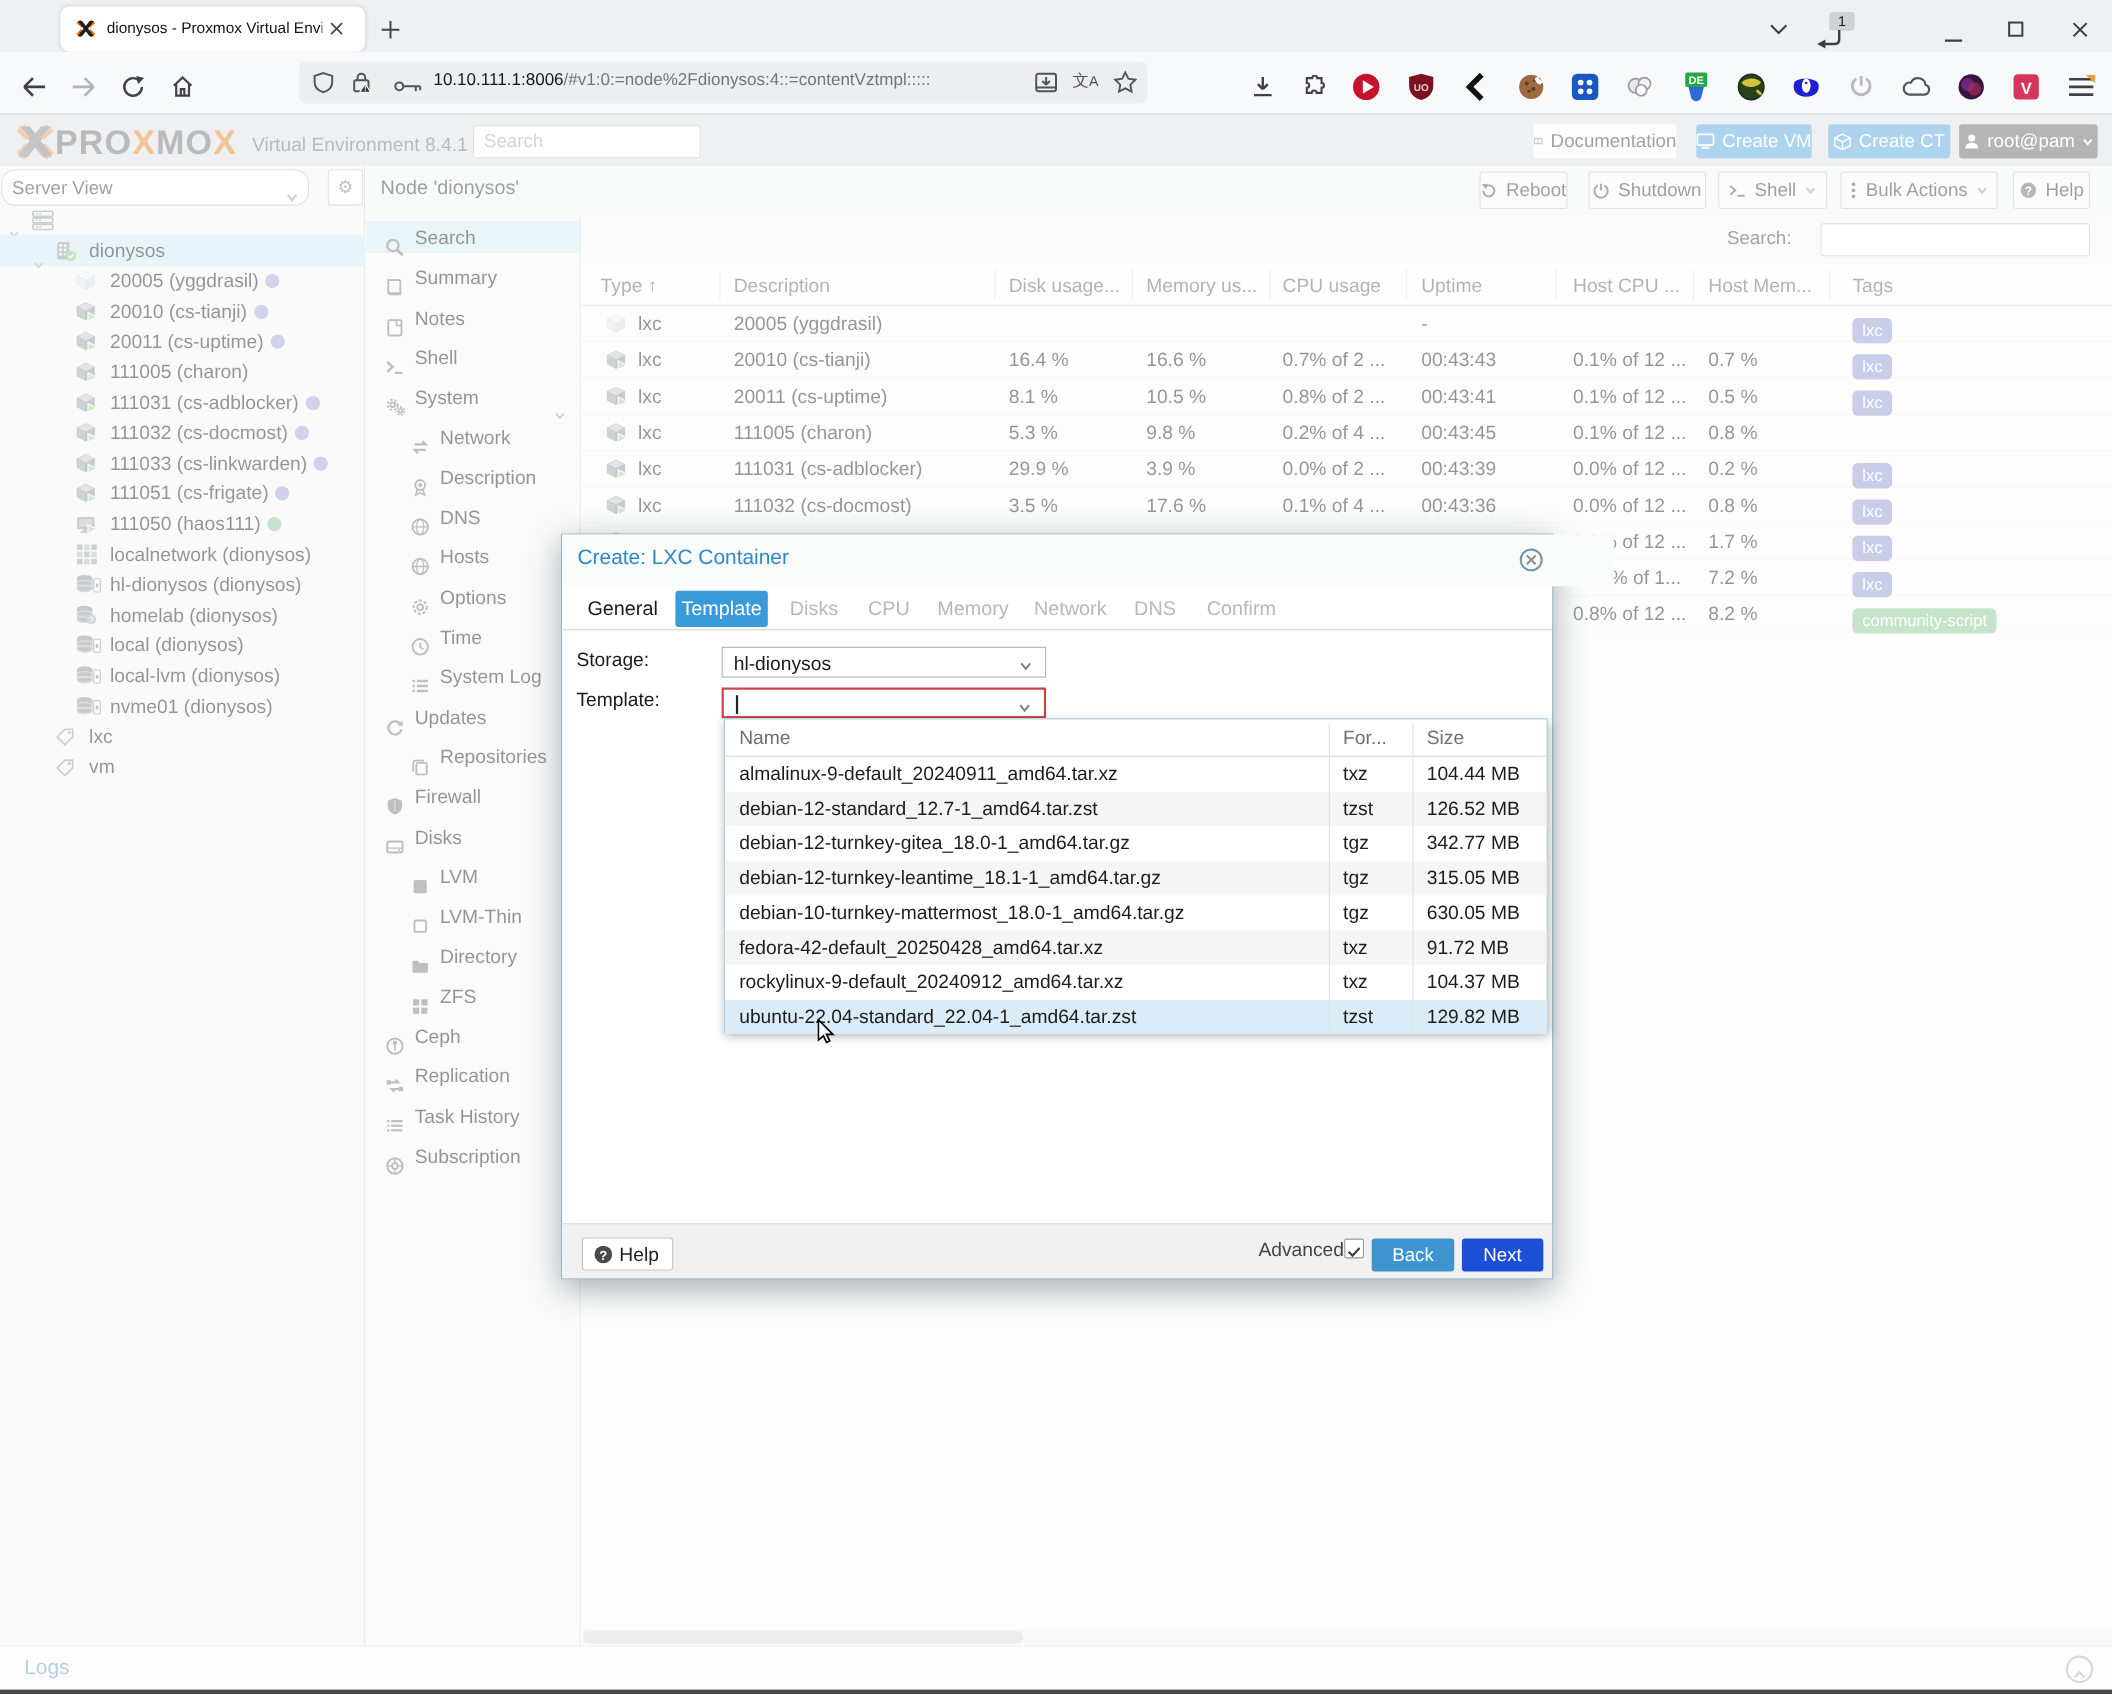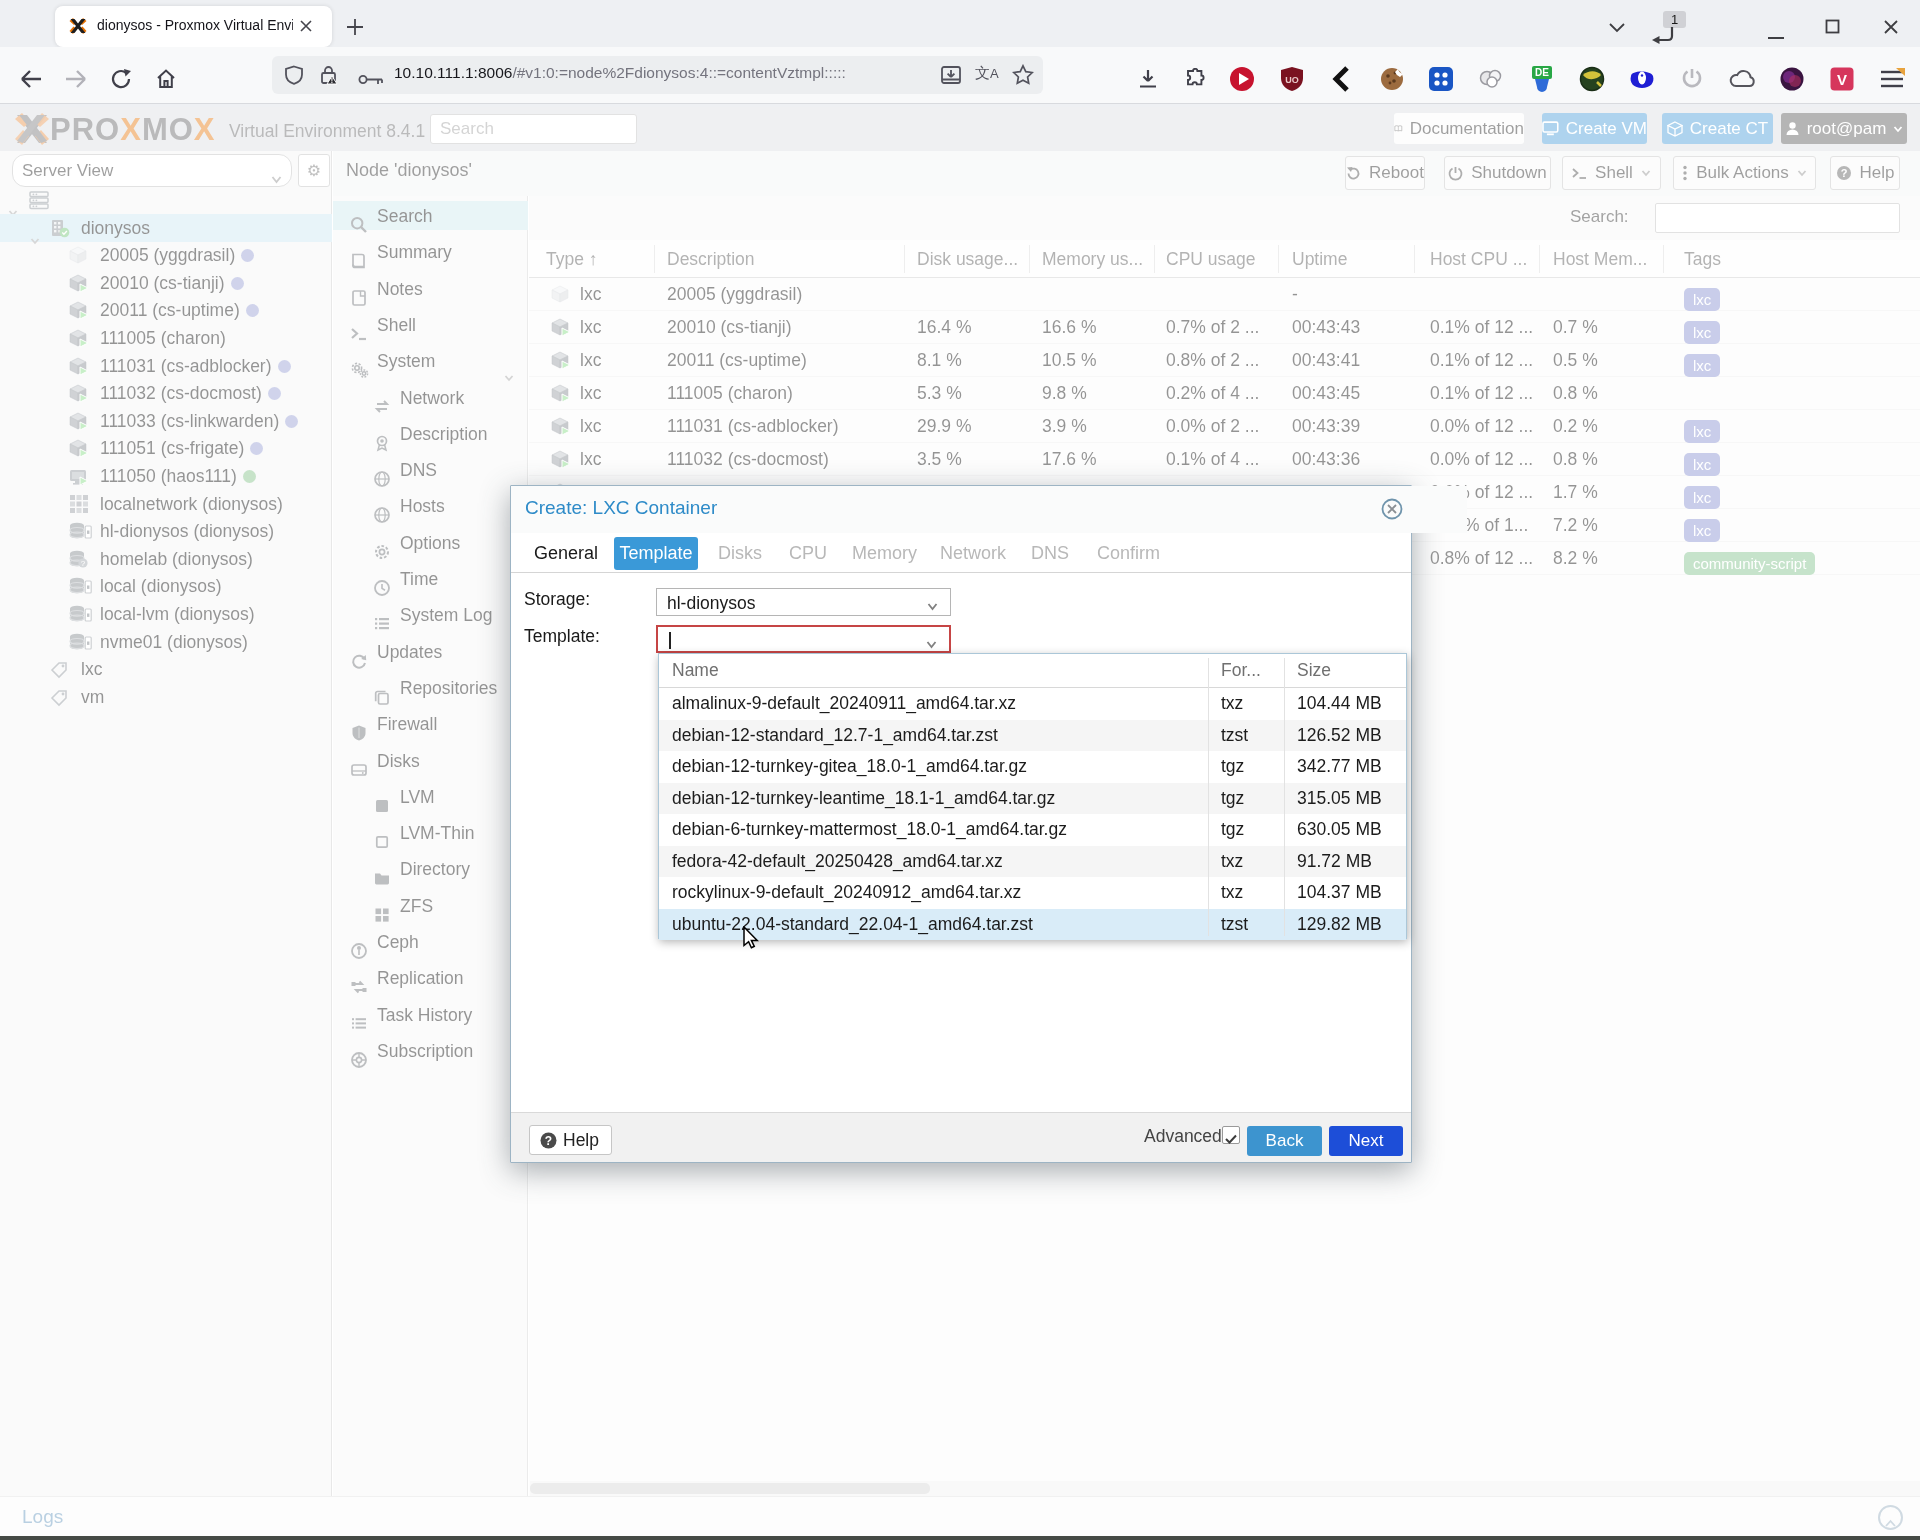--- a/index.html
+++ b/index.html
@@ -280,21 +280,21 @@
           <circle cx="3" cy="13.5" r="1.7" fill="#3e3e3e"></circle>
         </svg>Bulk Actions <svg width="10" height="10" viewBox="0 0 10 10" style="">
           <path d="M1.5 3 L5.0 7 L8.5 3" fill="none" stroke="#888" stroke-width="1.8"></path>
         </svg></div>
 <div class="tbtn" style="left:1497px;width:70px;"><svg width="16" height="16" viewBox="0 0 16 16" style="">
           <circle cx="8" cy="8" r="7" fill="#555"></circle>
           <text x="8" y="12" font-size="11" fill="#fff" text-anchor="middle" font-weight="bold">?</text>
         </svg>Help</div>
 </div>
 <div id="treepanel">
-<div class="abs" style="left:12px;top:3px;width:280px;height:33px;background:#fff;border:1px solid #bbb;border-radius:13px;line-height:31px;font-size:17px;color:#1a1a1a;padding-left:9px;">Server View<span style="position:absolute;right:9px;top:9px;"><svg width="11" height="11" viewBox="0 0 11 11" style="">
+<div class="abs" style="left:1px;top:3px;width:280px;height:33px;background:#fff;border:1px solid #bbb;border-radius:13px;line-height:31px;font-size:17px;color:#1a1a1a;padding-left:9px;">Server View<span style="position:absolute;right:9px;top:9px;"><svg width="11" height="11" viewBox="0 0 11 11" style="">
             <path d="M1.5 3 L5.5 8 L9.5 3" fill="none" stroke="#888" stroke-width="1.8"></path>
           </svg></span></div>
 <div class="abs" style="left:298px;top:3px;width:32px;height:33px;background:#fff;border:1px solid #bbb;border-radius:3px;text-align:center;line-height:31px;color:#6a6a6a;font-size:16px;">⚙</div>
 <div class="trow" style="top:35.0px;">
         <span style="position:absolute;left:8px;top:8px;"><svg width="10" height="10" viewBox="0 0 10 10" style="">
             <path d="M1.5 3 L5.0 7 L8.5 3" fill="none" stroke="#a0a0a0" stroke-width="1.8"></path>
           </svg></span>
         <span style="position:absolute;left:29px;top:0;"><svg width="20" height="19" viewBox="0 0 20 19" style="">
             <rect x="1" y="1" width="18" height="4.6" rx="1" fill="none" stroke="#878d93" stroke-width="1.5"></rect>
             <circle cx="4.4" cy="3.3" r="0.9" fill="#878d93"></circle>
@@ -916,21 +916,21 @@
         <span style="position:absolute;left:13px;">debian-12-turnkey-gitea_18.0-1_amd64.tar.gz</span>
         <span style="position:absolute;left:562px;">tgz</span>
         <span style="position:absolute;left:638px;">342.77 MB</span>
       </div>
 <div class="drow" style="top:128.5px;background:#f5f5f5;">
         <span style="position:absolute;left:13px;">debian-12-turnkey-leantime_18.1-1_amd64.tar.gz</span>
         <span style="position:absolute;left:562px;">tgz</span>
         <span style="position:absolute;left:638px;">315.05 MB</span>
       </div>
 <div class="drow" style="top:160.0px;">
-        <span style="position:absolute;left:13px;">debian-6-turnkey-mattermost_18.0-1_amd64.tar.gz</span>
+        <span style="position:absolute;left:13px;">debian-10-turnkey-mattermost_18.0-1_amd64.tar.gz</span>
         <span style="position:absolute;left:562px;">tgz</span>
         <span style="position:absolute;left:638px;">630.05 MB</span>
       </div>
 <div class="drow" style="top:191.5px;background:#f5f5f5;">
         <span style="position:absolute;left:13px;">fedora-42-default_20250428_amd64.tar.xz</span>
         <span style="position:absolute;left:562px;">txz</span>
         <span style="position:absolute;left:638px;">91.72 MB</span>
       </div>
 <div class="drow" style="top:223.0px;">
         <span style="position:absolute;left:13px;">rockylinux-9-default_20240912_amd64.tar.xz</span>

